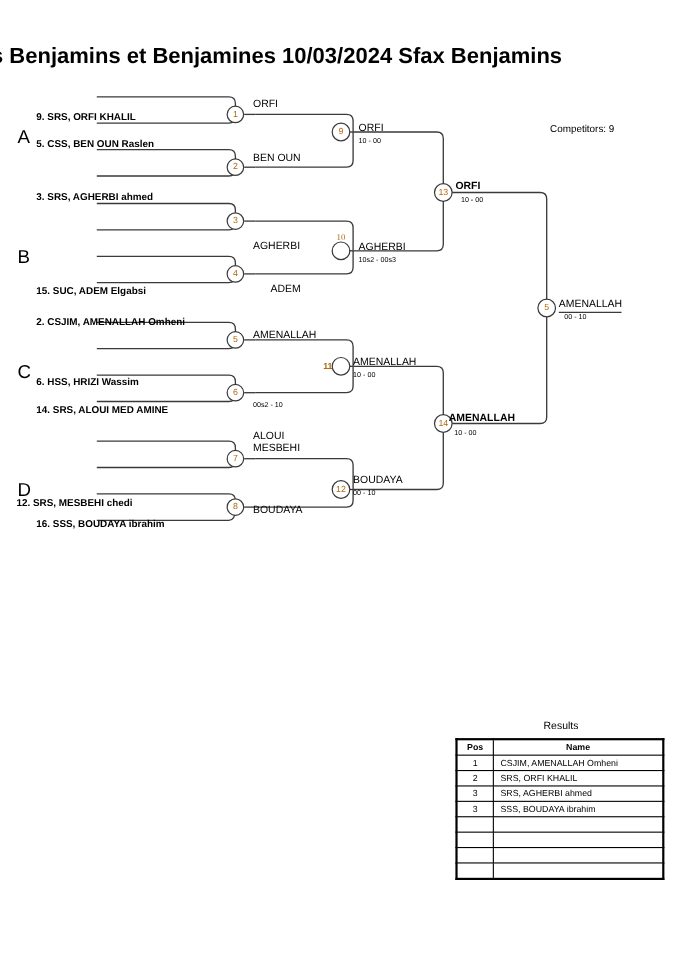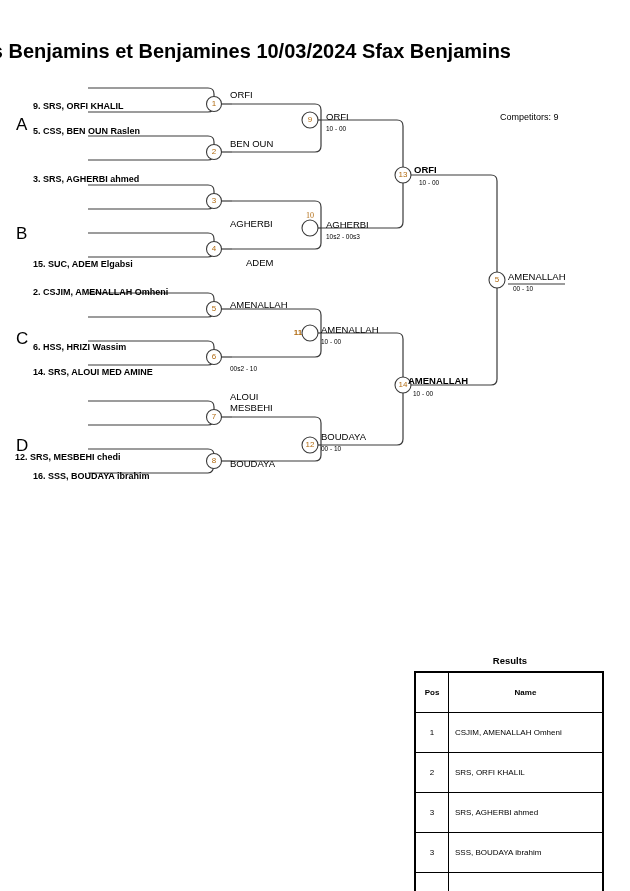--- a/index.html
+++ b/index.html
@@ -100,34 +100,34 @@
   
   #results-wrap {
     position: absolute;
     left: 414px;
     top: 655px;
     width: 192px;
   }
   #results-title {
     text-align: center;
     font-size: 9.5px;
-    font-weight: bold;
+    font-weight: normal;
     margin-bottom: 5px;
   }
   table.results {
     border-collapse: collapse;
     width: 190px;
     border: 2px solid #000;
   }
   table.results th,
   table.results td {
     border: 1px solid #000;
     font-size: 8px;
     height: 11px;
-    padding: 14px 0;
+    padding: 1px 0;
   }
   table.results th.pos-col,
   table.results td.pos-col {
     width: 32px;
     text-align: center;
   }
   table.results th.name-col {
     text-align: center;
   }
   table.results td.name-col {

